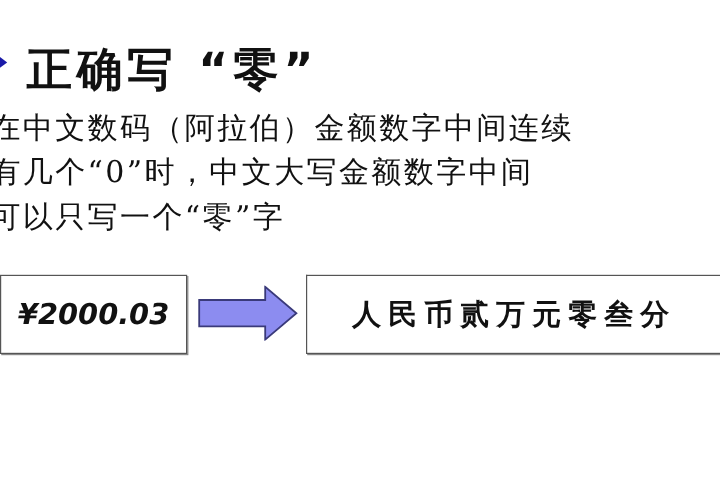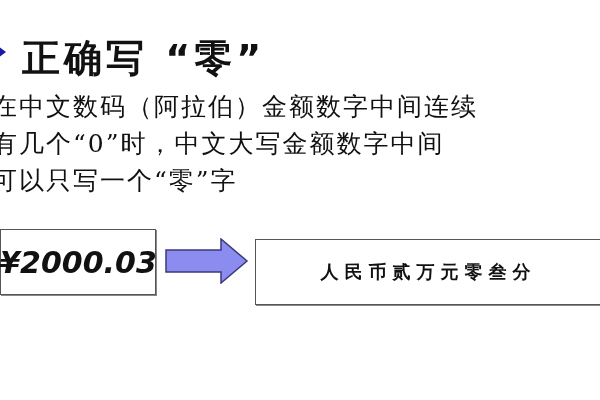--- a/index.html
+++ b/index.html
@@ -53,31 +53,31 @@
       display: flex;
       align-items: center;
       justify-content: center;
       white-space: nowrap;
     }
     .box-left {
       left: 0px;
       top: 229px;
       width: 154px;
       height: 64px;
-      font-size: 30px;
+      font-size: 24px;
       font-style: italic;
       font-weight: bold;
       font-family: "DejaVu Sans", "Liberation Sans", sans-serif;
     }
     .box-right {
       left: 255px;
-      top: 239px;
+      top: 229px;
       width: 345px;
       height: 64px;
-      font-size: 18px;
+      font-size: 24px;
       font-weight: bold;
       letter-spacing: 6px;
       font-family: "DejaVu Sans", "Liberation Sans", sans-serif;
       border-right: none;
     }
     .arrow {
       position: absolute;
       left: 165px;
       top: 238px;
       width: 84px;

